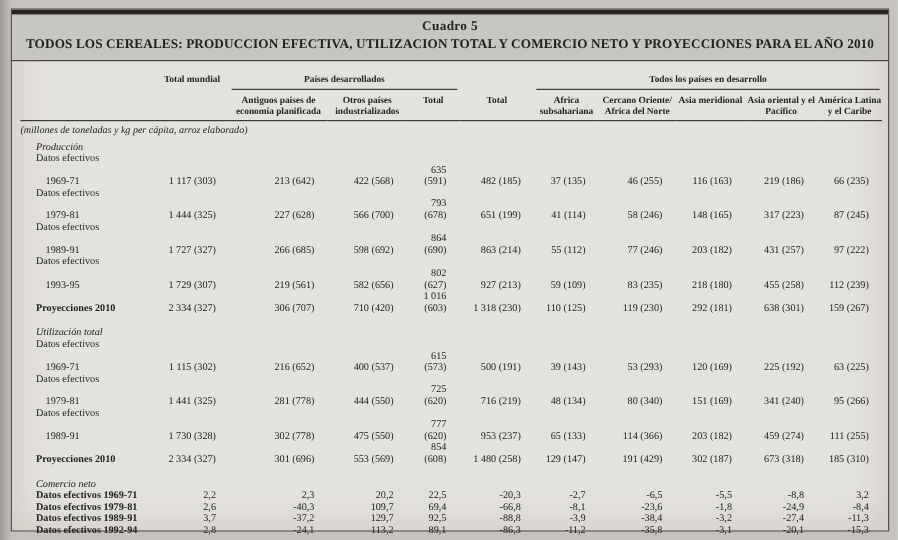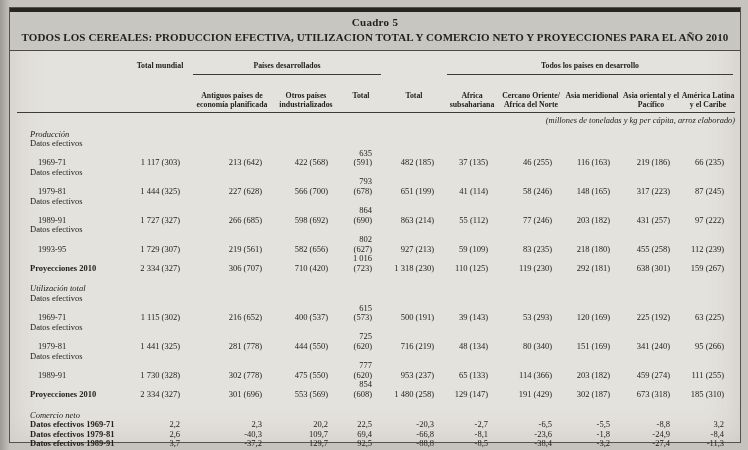--- a/index.html
+++ b/index.html
@@ -27,23 +27,23 @@
   .table-wrap{padding:3px 7px 0 7px;}
   table{width:100%;border-collapse:collapse;table-layout:fixed;}
   th,td{padding:0;margin:0;}
   thead th{
     font-size:7.8px;font-weight:bold;line-height:9.5px;
     text-align:center;vertical-align:top;white-space:normal;
   }
   tr.group-row th{padding-top:7px;}
   .grp{display:block;border-bottom:1px solid #3d3b35;padding-bottom:3px;margin:0 2px;}
   th.v-top{vertical-align:top;padding-top:7px;}
-  tr.sub-row th{padding-top:16px;padding-bottom:2px;}
+  tr.sub-row th{padding-top:4px;padding-bottom:2px;}
   td.units{
-    border-top:1px solid #3d3b35;text-align:right;font-style:italic;
+    border-top:1px solid #3d3b35;text-align:left;font-style:italic;
     font-size:8.4px;padding:3px 0 2px;
   }
   tbody td{font-size:8.5px;line-height:9.6px;vertical-align:bottom;}
   tr.section-row td{font-style:italic;padding-left:13px;padding-top:3px;}
   tr.gap td{padding-top:11px;}
   tr.label-row td{padding-left:13px;}
   td.sublabel{padding-left:21px;}
   td.rowlabel{padding-left:13px;font-weight:bold;}
   td.num{text-align:right;padding-right:11px;}
 </style>
@@ -166,21 +166,21 @@
             <td class="num">83 (235)</td>
             <td class="num">218 (180)</td>
             <td class="num">455 (258)</td>
             <td class="num">112 (239)</td>
           </tr>
           <tr class="data-row">
             <td class="rowlabel">Proyecciones 2010</td>
             <td class="num">2 334 (327)</td>
             <td class="num">306 (707)</td>
             <td class="num">710 (420)</td>
-            <td class="num">1 016 (723)</td>
+            <td class="num">1 016 (603)</td>
             <td class="num">1 318 (230)</td>
             <td class="num">110 (125)</td>
             <td class="num">119 (230)</td>
             <td class="num">292 (181)</td>
             <td class="num">638 (301)</td>
             <td class="num">159 (267)</td>
           </tr>
           <tr class="section-row gap">
             <td colspan="11">Utilización total</td>
           </tr>
@@ -274,21 +274,21 @@
             <td class="num">-24,9</td>
             <td class="num">-8,4</td>
           </tr>
           <tr class="data-row">
             <td class="rowlabel">Datos efectivos 1989-91</td>
             <td class="num">3,7</td>
             <td class="num">-37,2</td>
             <td class="num">129,7</td>
             <td class="num">92,5</td>
             <td class="num">-88,8</td>
-            <td class="num">-8,5</td>
+            <td class="num">-3,9</td>
             <td class="num">-38,4</td>
             <td class="num">-3,2</td>
             <td class="num">-27,4</td>
             <td class="num">-11,3</td>
           </tr>
           <tr class="data-row">
             <td class="rowlabel">Datos efectivos 1992-94</td>
             <td class="num">2,8</td>
             <td class="num">-24,1</td>
             <td class="num">113,2</td>

